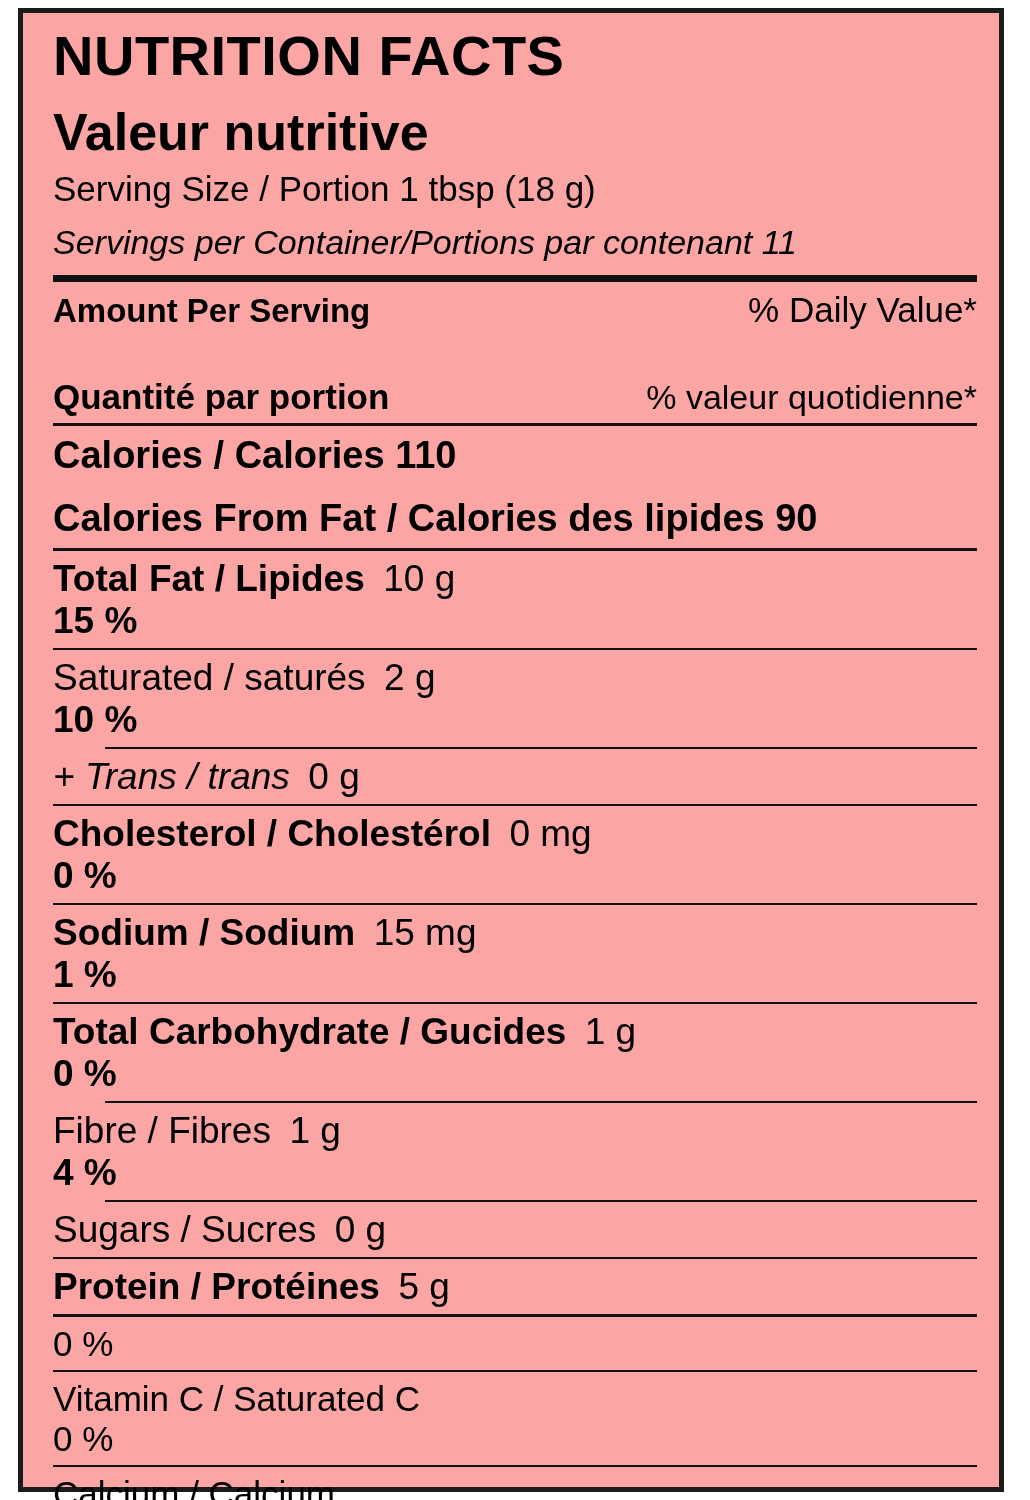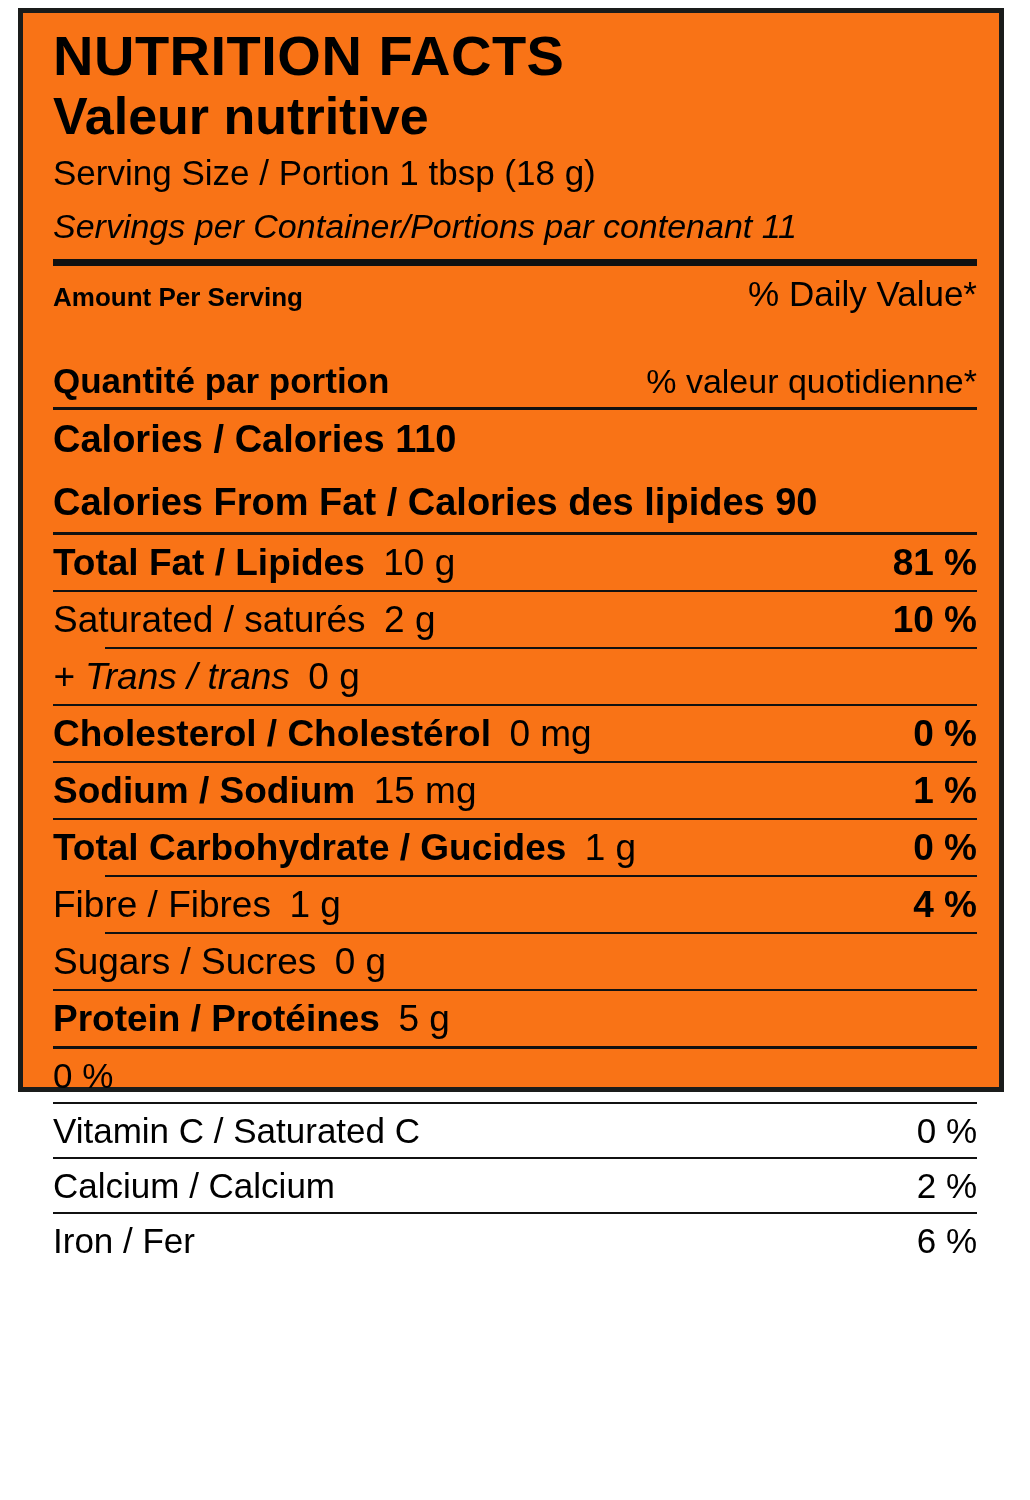--- a/index.html
+++ b/index.html
@@ -14,22 +14,22 @@
     color: #000000;
     overflow: hidden;
   }
 
   
   .label-panel {
     position: absolute;
     left: 18px;
     top: 8px;
     width: 986px;
-    height: 1084px;
-    background: #f97316;
+    height: 1484px;
+    background: #fca5a5;
     border: 5px solid #1a1c1b;
     box-sizing: border-box;
   }
 
   .inner {
     position: absolute;
     left: 30px;
     top: 14px;
     right: 22px;
     bottom: 0;
@@ -40,21 +40,21 @@
     font-size: 56px;
     font-weight: 700;
     letter-spacing: 0.5px;
     line-height: 1.05;
     white-space: nowrap;
   }
   .title-sub {
     font-size: 52px;
     font-weight: 700;
     line-height: 1.08;
-    margin-top: 2px;
+    margin-top: 18px;
     white-space: nowrap;
   }
 
   .serving-line {
     font-size: 35px;
     font-weight: 400;
     line-height: 1.22;
     margin-top: 8px;
     white-space: nowrap;
   }
@@ -79,39 +79,39 @@
   
   .row {
     display: flex;
     align-items: baseline;
     justify-content: space-between;
     padding: 5px 0 4px 0;
   }
   .row .left { flex: 1 1 auto; white-space: nowrap; }
   .row .right { flex: 0 0 auto; text-align: right; white-space: nowrap; }
 
-  .amount-head-l { font-size: 26px; font-weight: 700; }
+  .amount-head-l { font-size: 33px; font-weight: 700; }
   .amount-head-r { font-size: 35px; font-weight: 400; }
   .amount-head-l2 { font-size: 35px; font-weight: 700; margin-top: 45px; }
   .amount-head-r2 { font-size: 34px; font-weight: 400; }
 
   .cal-line { font-size: 38px; font-weight: 700; white-space: nowrap; }
   .cal-line.second { margin-top: 0px; }
 
   .nut-bold { font-size: 37px; font-weight: 700; }
   .nut-plain { font-size: 37px; font-weight: 400; }
   .dv-bold { font-size: 37px; font-weight: 700; }
 
   .indent { padding-left: 52px; }
   .italic { font-style: italic; }
 
   .vit-row .left { font-size: 35px; font-weight: 400; }
   .vit-row .right { font-size: 35px; font-weight: 400; }
 
-  .pad-sm { padding: 7px 0 6px 0; }
+  .pad-sm { padding: 7px 0 6px 0; flex-direction: column; }
 </style>
 </head>
 <body>
 
 <div class="label-panel">
   <div class="inner">
 
     <div class="title-main">NUTRITION FACTS</div>
     <div class="title-sub">Valeur nutritive</div>
 
@@ -134,21 +134,21 @@
     <div class="cal-line" style="padding-top:8px;">Calories / Calories   110</div>
     <div class="cal-line second" style="padding-bottom:8px;margin-top:20px;">Calories From Fat / Calories des lipides  90</div>
 
     <div class="rule-med"></div>
 
     <div class="row pad-sm">
       <div class="left">
         <span class="nut-bold">Total Fat / Lipides</span>
         <span class="nut-plain" style="padding-left:14px;">10 g</span>
       </div>
-      <div class="right dv-bold">81 %</div>
+      <div class="right dv-bold">15 %</div>
     </div>
     <div class="rule-thin"></div>
 
     <div class="row pad-sm indent">
       <div class="left">
         <span class="nut-plain">Saturated / saturés</span>
         <span class="nut-plain" style="padding-left:14px;">2 g</span>
       </div>
       <div class="right dv-bold">10 %</div>
     </div>

